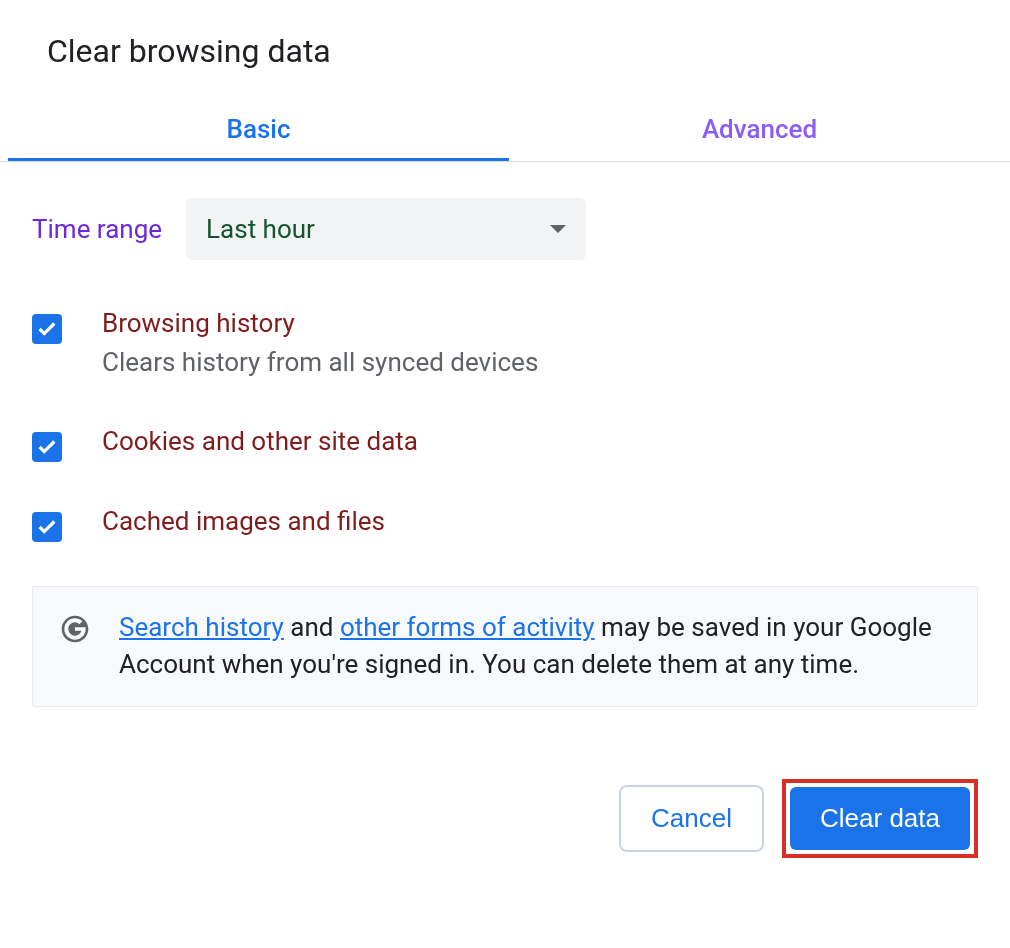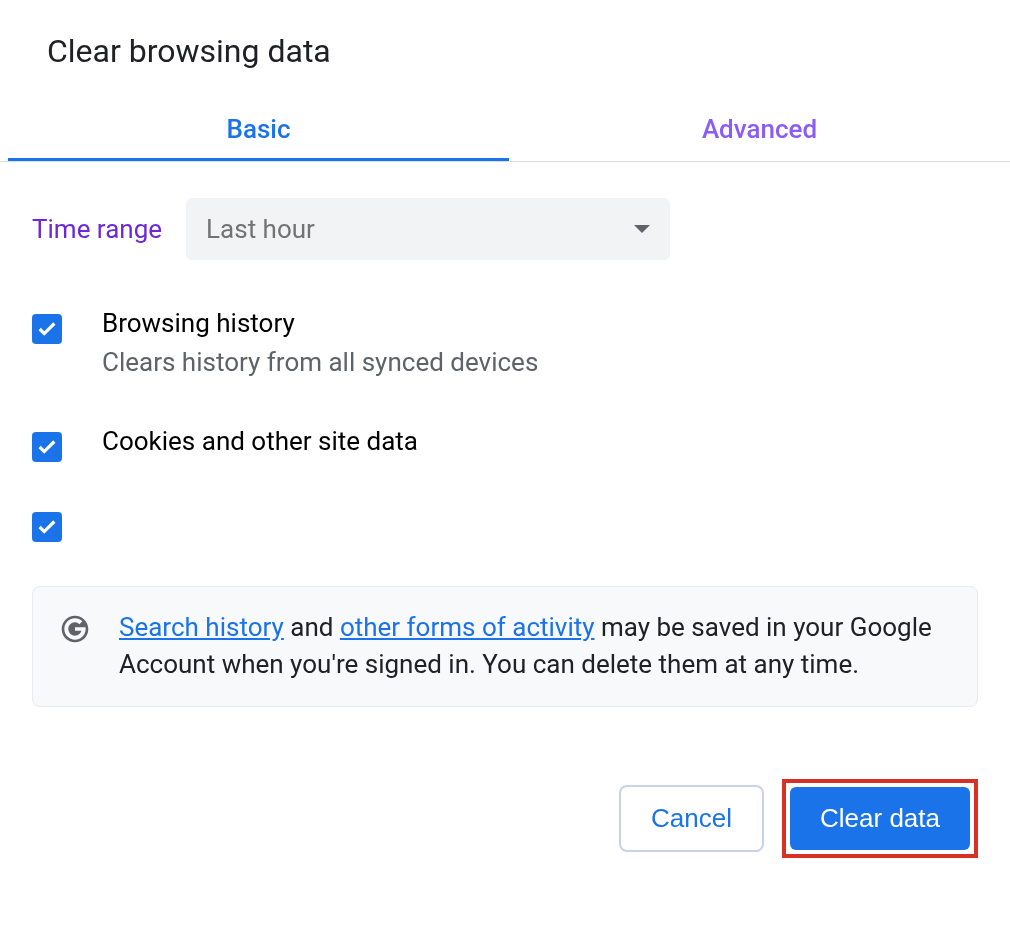--- a/index.html
+++ b/index.html
@@ -53,22 +53,22 @@
     .time-range-label {
       font-size: 26px;
       color: #6d28d9;
     }
     .time-range-select {
       background: #f1f3f4;
       border: none;
       border-radius: 6px;
       padding: 16px 20px;
       font-size: 26px;
-      color: #737373;
-      width: 484px;
+      color: #14532d;
+      width: 400px;
       display: flex;
       justify-content: space-between;
       align-items: center;
       cursor: pointer;
     }
     .dropdown-caret {
       width: 0;
       height: 0;
       border-left: 8px solid transparent;
       border-right: 8px solid transparent;
@@ -100,33 +100,33 @@
       width: 22px;
       height: 22px;
     }
     .option-text {
       display: flex;
       flex-direction: column;
       gap: 6px;
     }
     .option-title {
       font-size: 26px;
-      color: #000000;
+      color: #7f1d1d;
       font-weight: 400;
     }
     .option-desc {
       font-size: 26px;
       color: #5f6368;
       line-height: 1.45;
     }
     .info-box {
       margin-top: 44px;
       background: #f8f9fa;
       border: 1px solid #e8eaed;
-      border-radius: 8px;
+      border-radius: 2px;
       padding: 22px 26px;
       display: flex;
       align-items: flex-start;
       gap: 28px;
     }
     .google-icon {
       flex-shrink: 0;
       width: 32px;
       height: 32px;
       margin-top: 4px;
@@ -217,20 +217,21 @@
     </div>
   </div>
 
   <div class="option-row">
     <div class="checkbox">
       <svg viewBox="0 0 24 24">
           <path fill="none" stroke="#fff" stroke-width="3.5" d="M4 12l5 5L20 6"></path>
         </svg>
     </div>
     <div class="option-text">
+      <div class="option-title">Cached images and files</div>
     </div>
   </div>
 
 </div>
 
 <div class="info-box">
   <svg class="google-icon" viewBox="0 0 48 48">
     <path fill="#5f6368" d="M24 4C12.95 4 4 12.95 4 24s8.95 20 20 20 20-8.95 20-20S35.05 4 24 4zm0 36c-8.84 0-16-7.16-16-16S15.16 8 24 8c4.3 0 8.19 1.7 11.06 4.46l-4.49 4.49C28.74 15.12 26.48 14 24 14c-5.52 0-10 4.48-10 10s4.48 10 10 10c4.63 0 8.52-3.15 9.66-7.42H24v-5.16h15.86c.09.68.14 1.37.14 2.08 0 9.94-8.06 16.5-16 16.5z"></path>
   </svg>
   <div class="info-text">

